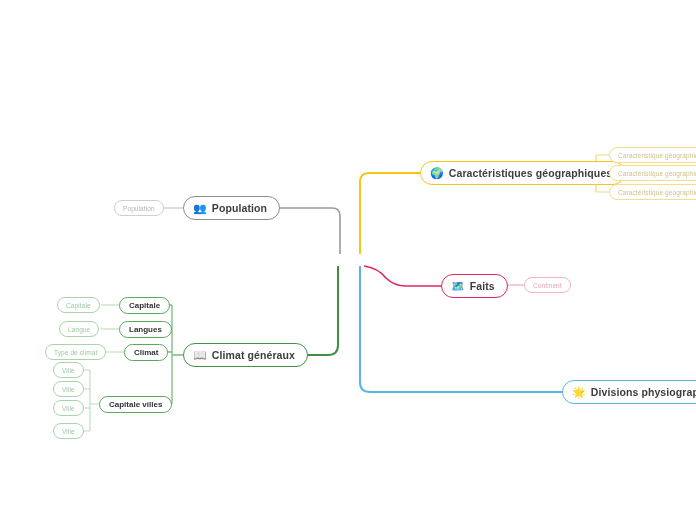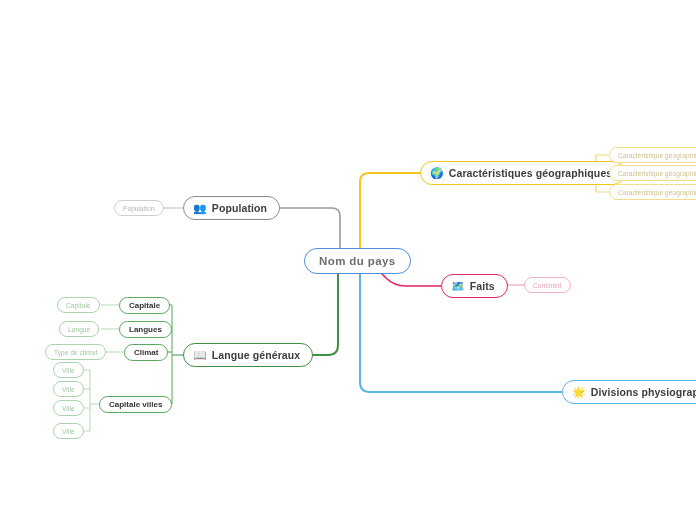--- a/index.html
+++ b/index.html
@@ -126,23 +126,20 @@
 
     <path d="M 183 355 L 172 355 M 172 305 L 172 404 M 172 305 L 157 305 M 172 329 L 157 329 M 172 352 L 157 352 M 172 404 L 157 404" fill="none" stroke="#7cbb7e" stroke-width="1.3"></path>
 
     <path d="M 119 305 L 101 305" fill="none" stroke="#b9dcba" stroke-width="1.1"></path>
     <path d="M 119 329 L 101 329" fill="none" stroke="#b9dcba" stroke-width="1.1"></path>
     <path d="M 124 352 L 101 352" fill="none" stroke="#b9dcba" stroke-width="1.1"></path>
 
     <path d="M 99 404 L 90 404 M 90 370 L 90 431 M 90 370 L 80 370 M 90 389 L 80 389 M 90 408 L 80 408 M 90 431 L 80 431" fill="none" stroke="#b9dcba" stroke-width="1.1"></path>
   </svg>
 
-  <div class="node root" style="left:304px; top:248px;">
-    <span>Nom du pays</span>
-  </div>
 
   <div class="node topic t-gray" style="left:183px; top:196px;">
     <span class="emoji">👥</span>
     <span>Population</span>
   </div>
   <div class="node ghost g-gray" style="left:114px; top:200px;">
     <span>Population</span>
   </div>
 
   <div class="node topic t-yellow" style="left:420px; top:161px;">
@@ -167,21 +164,21 @@
     <span>Continent</span>
   </div>
 
   <div class="node topic t-blue" style="left:562px; top:380px;">
     <span class="emoji">🌟</span>
     <span>Divisions physiographiques</span>
   </div>
 
   <div class="node topic t-green" style="left:183px; top:343px;">
     <span class="emoji">📖</span>
-    <span>Langue généraux</span>
+    <span>Climat généraux</span>
   </div>
 
   <div class="node sub" style="left:119px; top:297px;">
     <span>Capitale</span>
   </div>
   <div class="node sub" style="left:119px; top:321px;">
     <span>Langues</span>
   </div>
   <div class="node sub" style="left:124px; top:344px;text-align:right;">
     <span>Climat</span>

